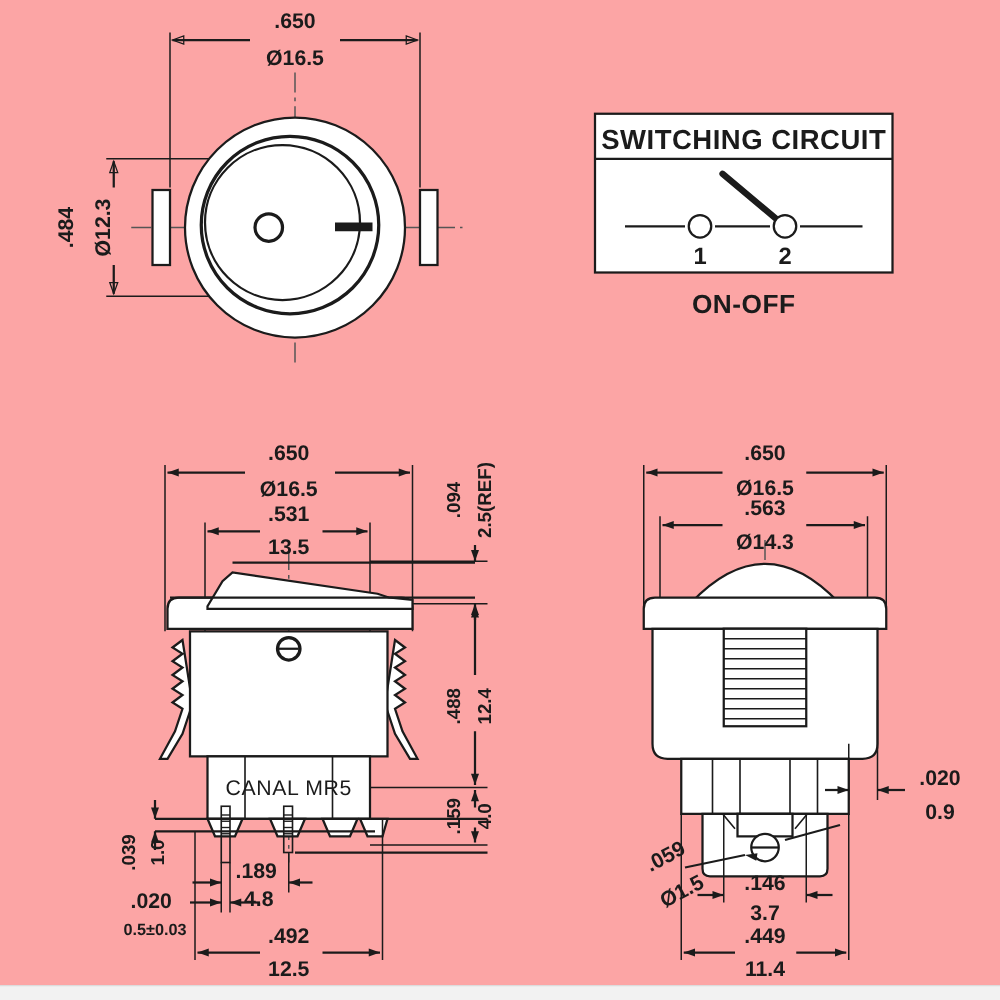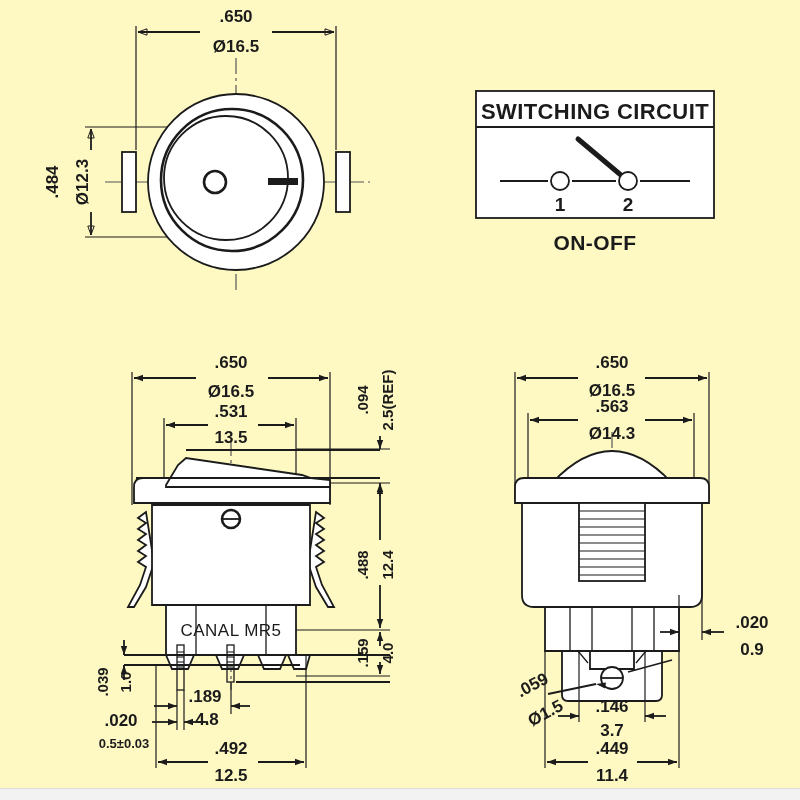--- a/index.html
+++ b/index.html
@@ -6,21 +6,21 @@
   html, body {
     margin: 0; padding: 0;
     width: 800px; height: 800px;
     background: #ffffff;
     font-family: "Liberation Sans", sans-serif;
     overflow: hidden;
   }
   #sheet {
     position: relative;
     width: 800px; height: 800px;
-    background: #fef9c3;
+    background: #fca5a5;
   }
   #sheet svg { position: absolute; top: 0; left: 0; }
   .bottombar {
     position: absolute; left: 0; bottom: 0;
     width: 800px; height: 12px;
     background: #f2f2f2;
     border-top: 1px solid #dcdcdc;
   }
   text {
     font-family: "Liberation Sans", sans-serif;

